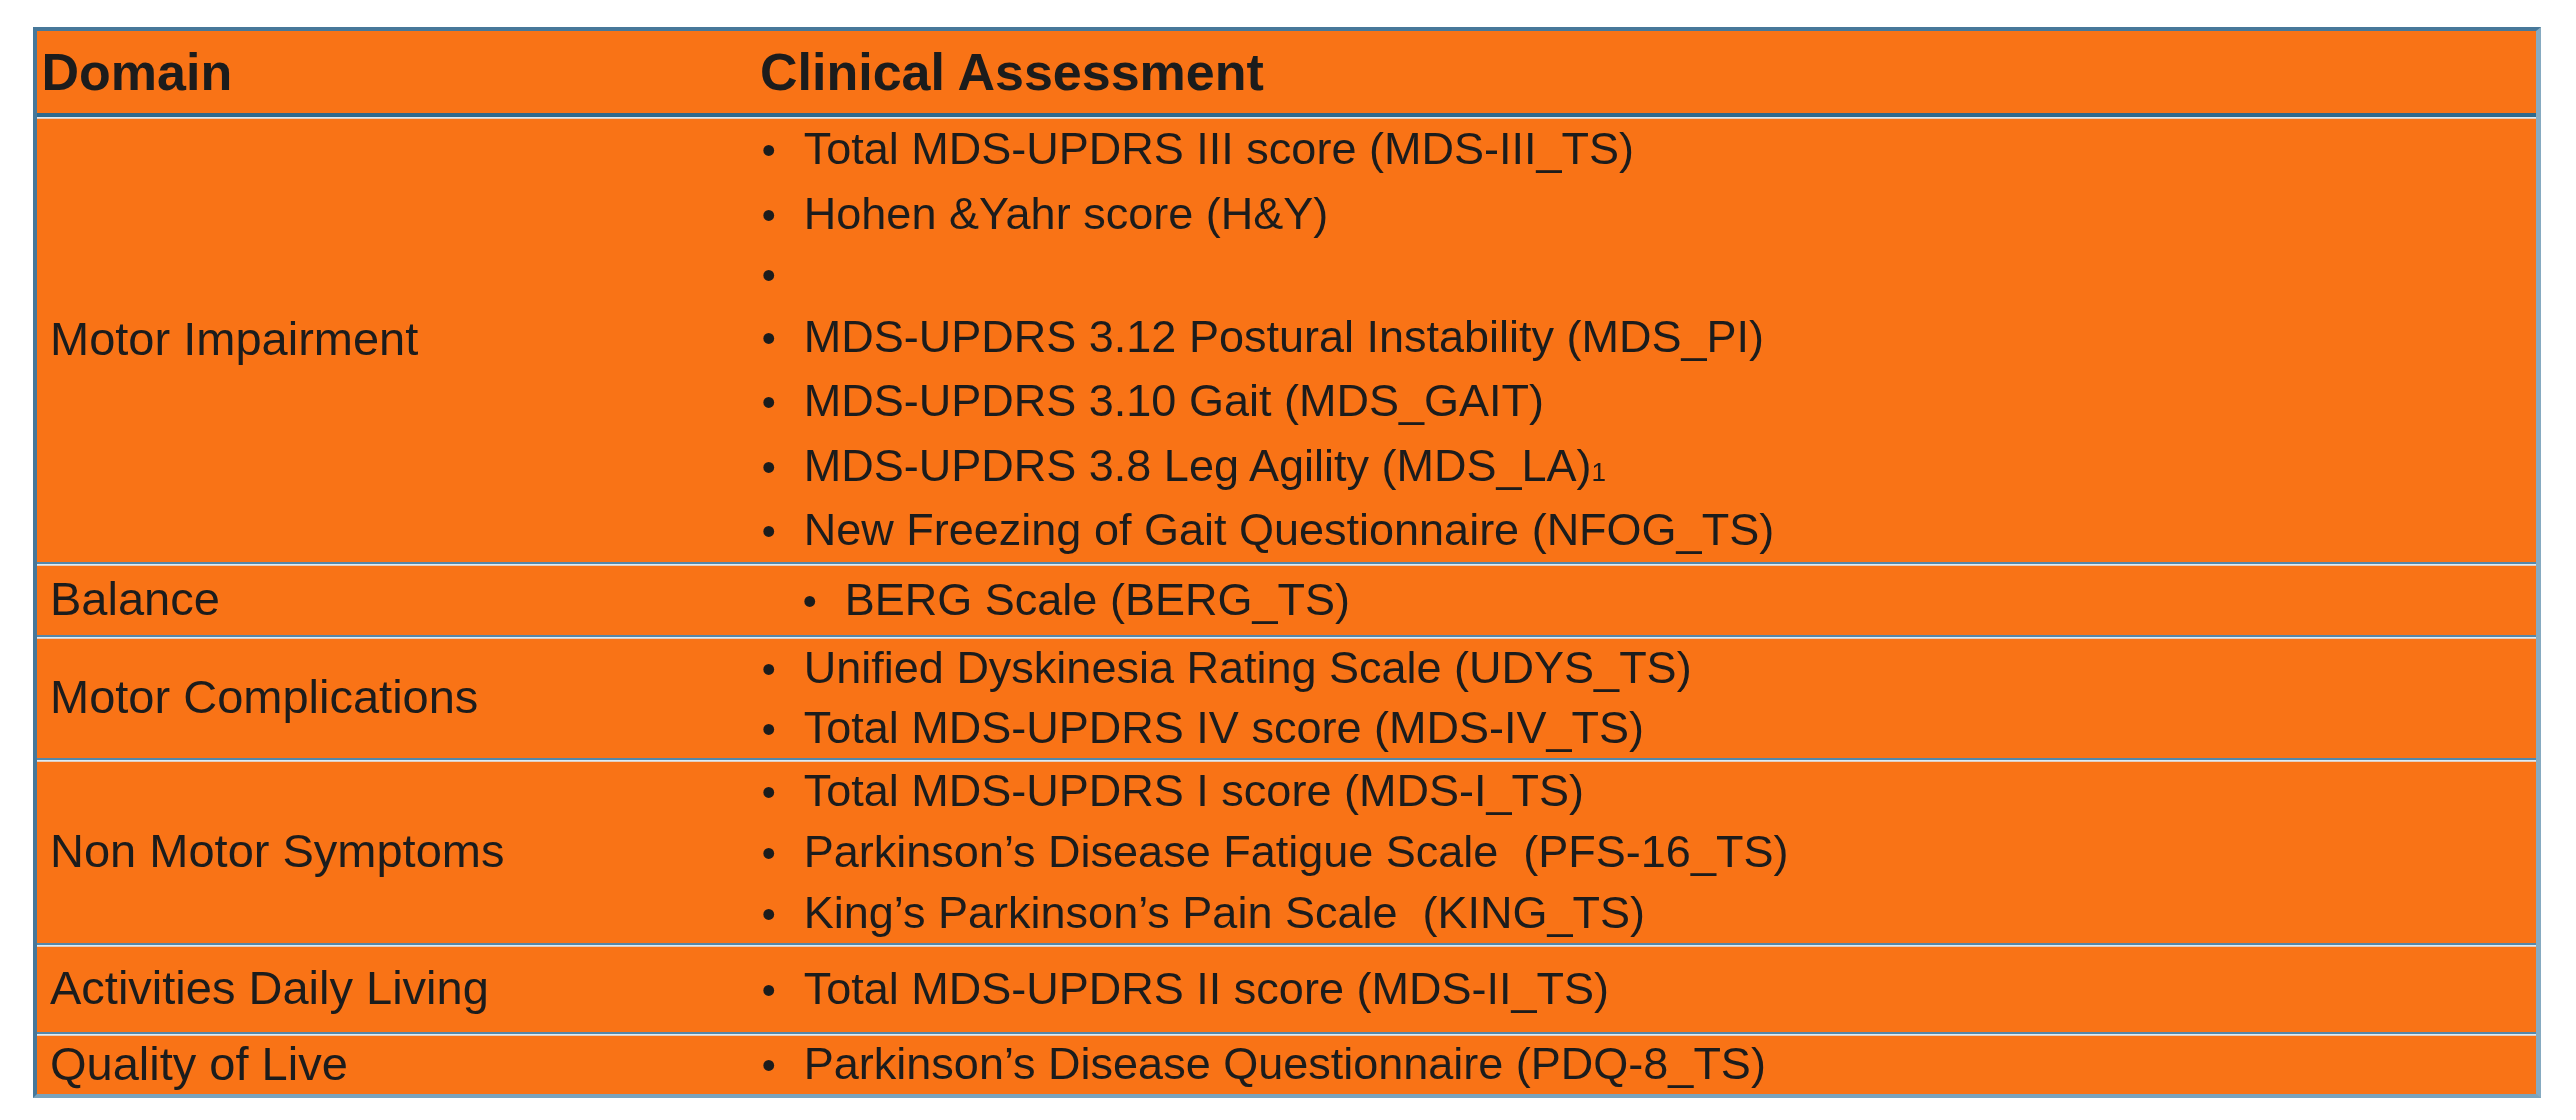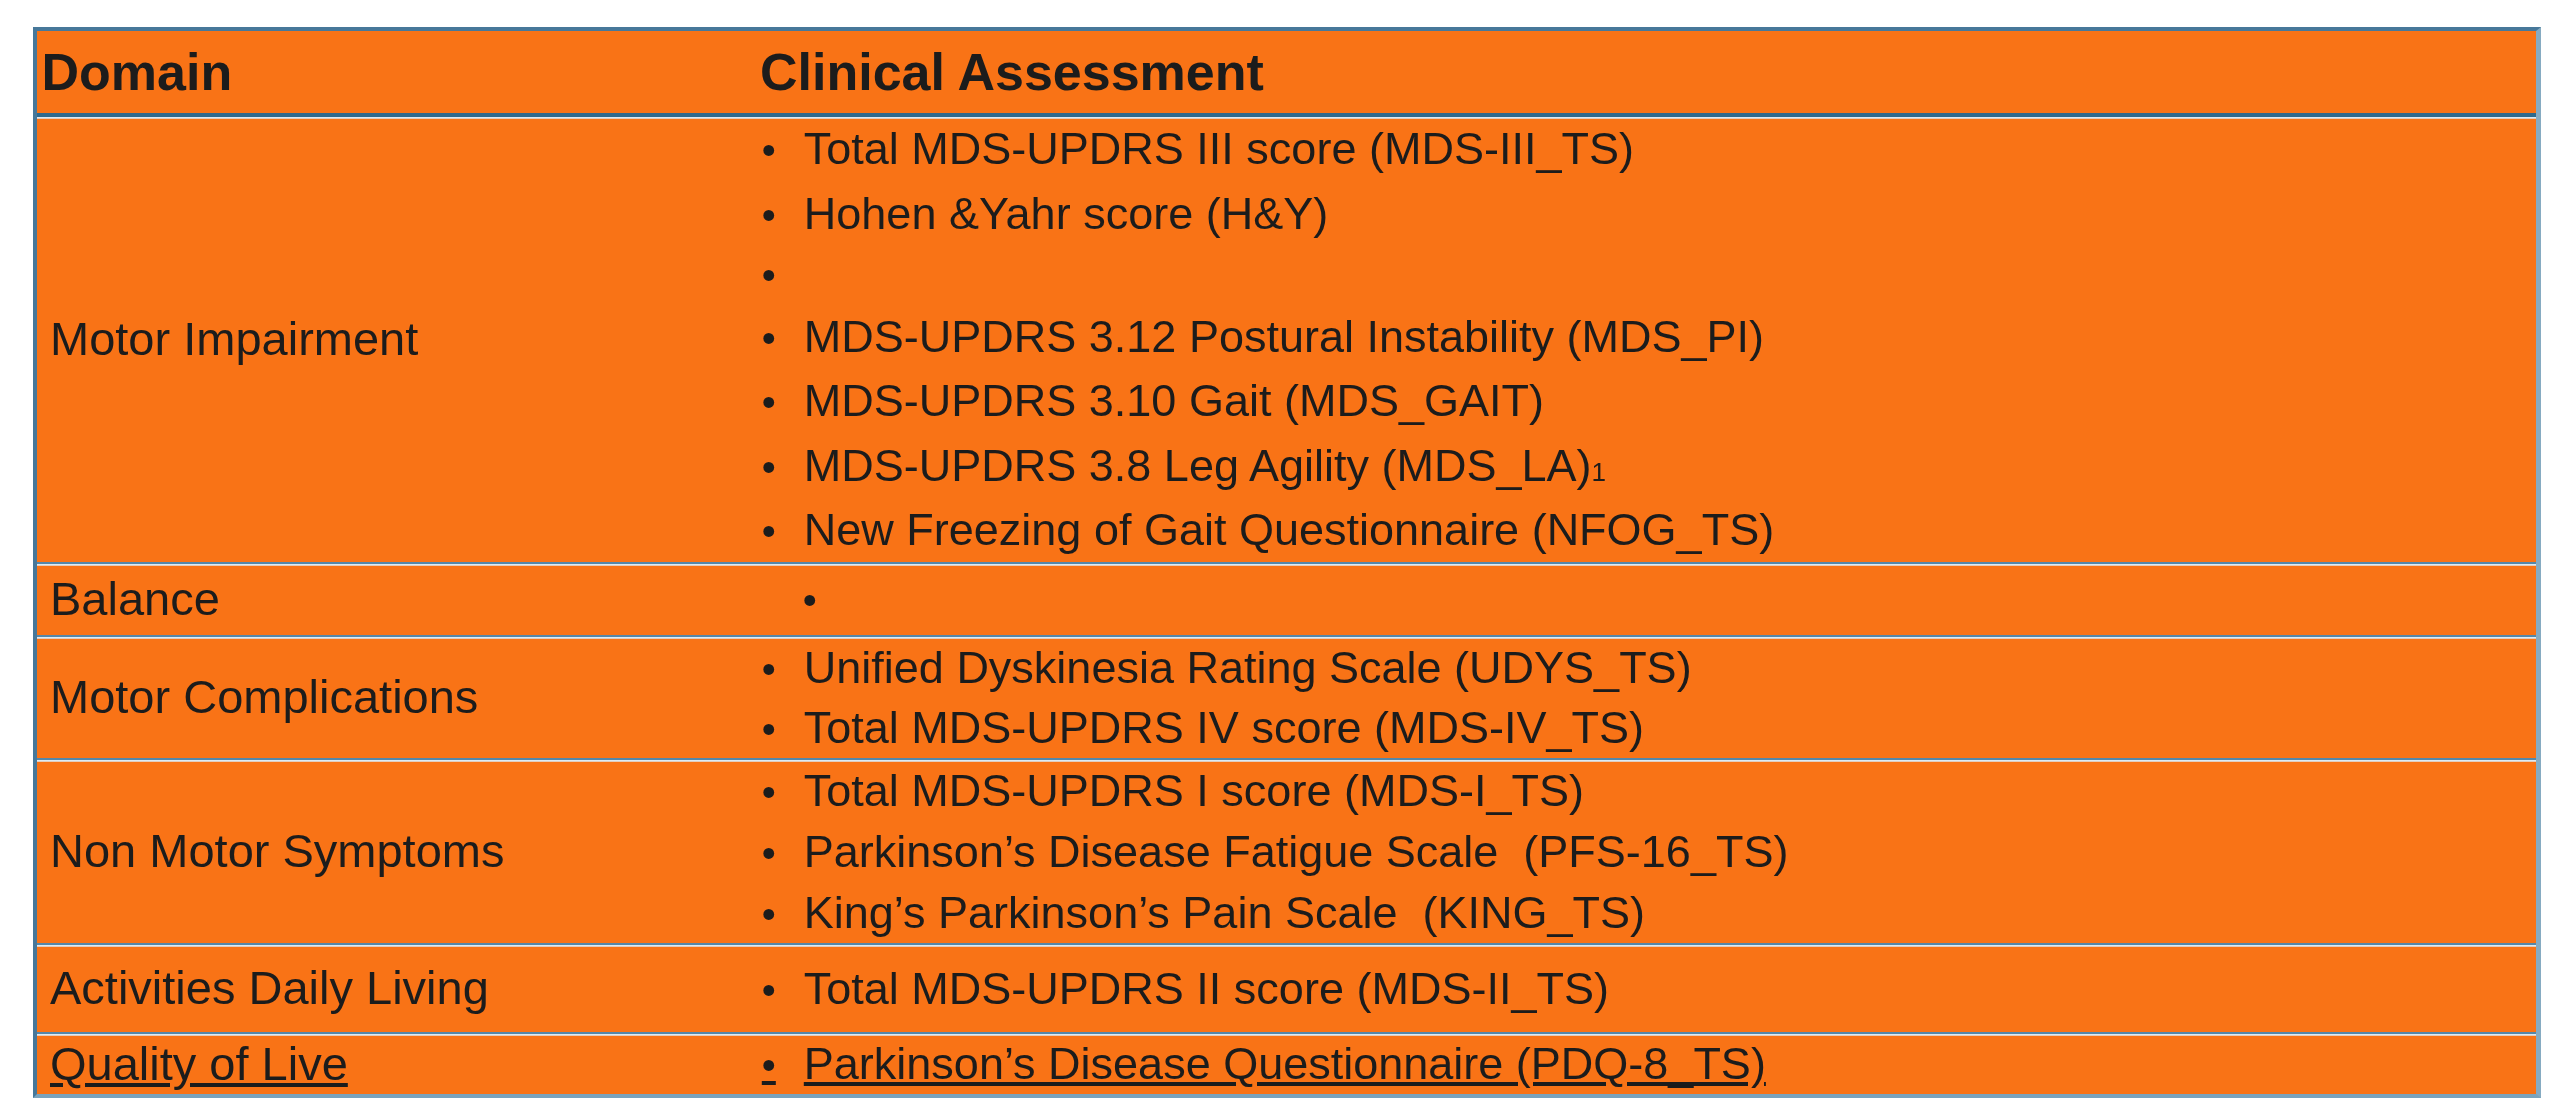--- a/index.html
+++ b/index.html
@@ -28,21 +28,21 @@
     display:grid;grid-template-columns:714px 1fr;flex:0 0 auto;
     box-sizing:border-box;
   }
   .row + .row{border-top:2.7px solid #5587a8;box-shadow:inset 0 1.8px 0 #dcebf5;}
   .row:first-child{box-shadow:inset 0 1.8px 0 #d9eaf5;}
   .row:nth-child(1){height:445px;}
   .row:nth-child(2){height:73px;gap:41px;}
   .row:nth-child(3){height:123px;}
   .row:nth-child(4){height:185px;}
   .row:nth-child(5){height:89px;}
-  .row:nth-child(6){flex:1 1 auto;text-decoration:underline;}
+  .row:nth-child(6){flex:1 1 auto;}
   .cell{box-sizing:border-box;min-width:0;}
   .domain-cell{display:flex;align-items:center;padding-left:13px;}
   .domain-label{font-size:47px;line-height:1.15;}
   .assess-cell{display:flex;}
   .assess-list{
     list-style:none;margin:0;padding:0;width:100%;
     display:flex;flex-direction:column;justify-content:space-around;
   }
   .assess-item{
     display:flex;align-items:baseline;font-size:45px;line-height:1.1;
@@ -102,20 +102,21 @@
         </div>
       </div>
       <div class="row">
         <div class="cell domain-cell">
           <span class="domain-label">Balance</span>
         </div>
         <div class="cell assess-cell">
           <ul class="assess-list">
             <li class="assess-item">
               <span class="bullet">•</span>
+              <span class="item-text">BERG Scale (BERG_TS)</span>
             </li>
           </ul>
         </div>
       </div>
       <div class="row">
         <div class="cell domain-cell">
           <span class="domain-label">Motor Complications</span>
         </div>
         <div class="cell assess-cell">
           <ul class="assess-list">

